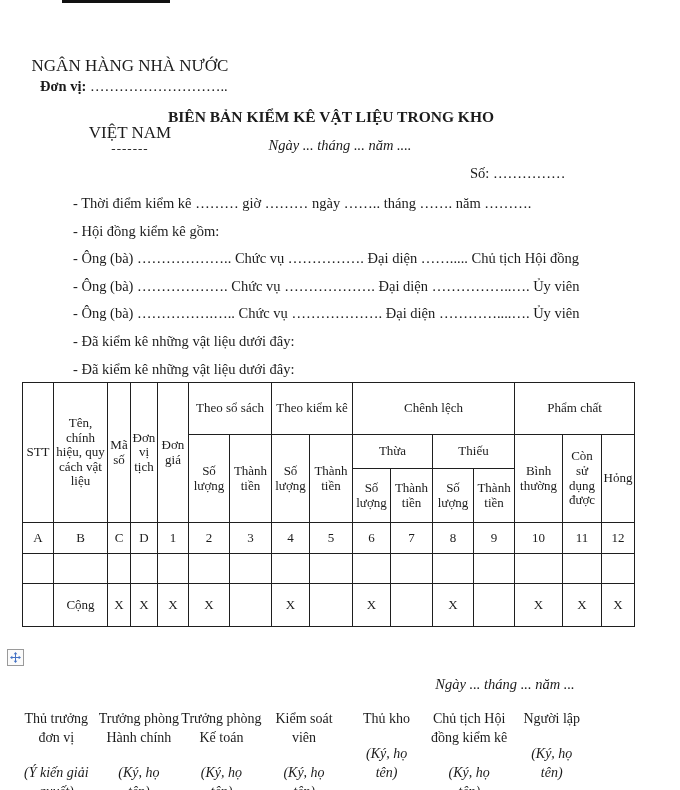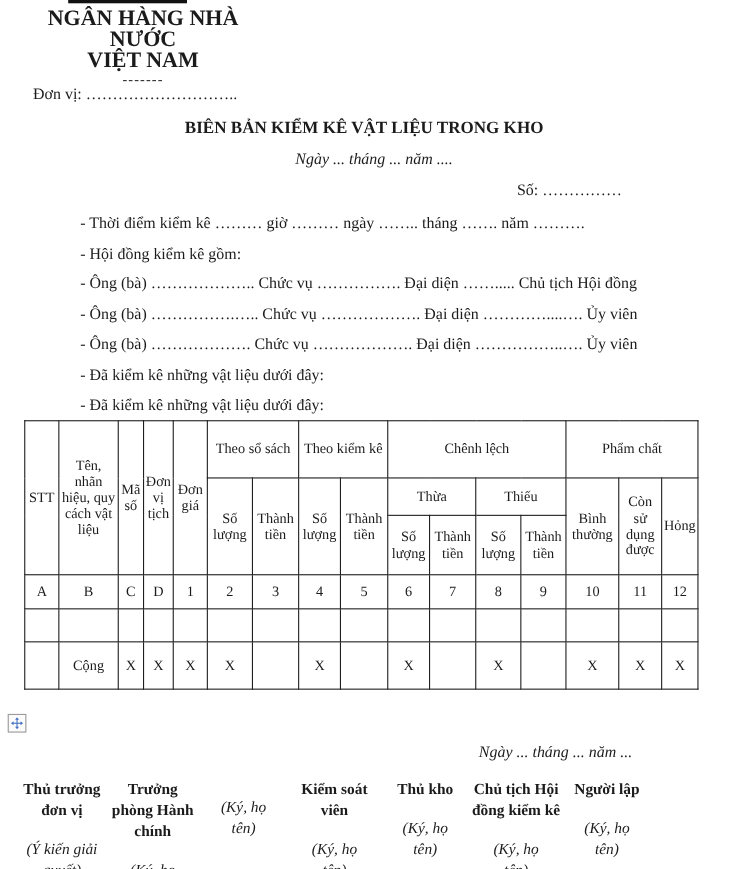--- a/index.html
+++ b/index.html
@@ -11,25 +11,25 @@
     color: #1b1b1b;
     font-family: "Liberation Serif", "DejaVu Serif", serif;
   }
   .abs { position: absolute; }
 
   
   #top-strip { left: 62px; top: 0; width: 108px; height: 3px; background: #111; }
 
   
   #org-block { left: 15px; top: 8px; width: 230px; text-align: center; }
-  #org-block .org-line { font-weight: bold; font-size: 20px; line-height: 19px; }
+  #org-block .org-line { font-weight: normal; font-size: 17px; line-height: 19px; margin-top: 48px; }
   #org-block .org-divider { font-size: 13px; line-height: 13px; letter-spacing: 1px; }
 
   #unit-line { left: 30px; top: 78px; font-size: 14.5px; }
-  #unit-line .lbl { font-weight: normal; }
+  #unit-line .lbl { font-weight: bold; margin-left: 10px; }
 
   #form-title { left: 0; top: 108px; width: 662px; text-align: center;
     font-weight: bold; font-size: 15.5px; }
   #title-date { left: 0; top: 137px; width: 680px; text-align: center;
     font-style: italic; font-size: 14.5px; }
   #number-line { left: 470px; top: 165px; font-size: 14.5px; }
 
   #info-block { left: 25px; top: 190px; width: 640px; }
   #info-block .info-line { font-size: 14.5px; line-height: 27.6px; white-space: nowrap; margin-left: 48px; }
 
@@ -50,21 +50,21 @@
   
   #move-handle { left: 7px; top: 649px; width: 15px; height: 15px;
     border: 1px solid #9a9a9a; background: #fbfbfb;
     display: flex; align-items: center; justify-content: center; }
 
   #footer-date { left: 410px; top: 676px; width: 190px; text-align: center;
     font-style: italic; font-size: 14.5px; }
 
   #sig-row { left: 15px; top: 709px; width: 578px; display: flex; }
   .sig-col { flex: 1 1 0; text-align: center; font-size: 14px; line-height: 19px; }
-  .sig-title { font-weight: bold; display: block; }
+  .sig-title { font-weight: normal; display: block; }
   .sig-note { font-style: italic; display: block; max-width: 62px; margin: 16px auto; }
 </style>
 </head>
 <body>
 
 <div id="top-strip" class="abs"></div>
 
 <div id="org-block" class="abs">
   <div class="org-line">NGÂN HÀNG NHÀ NƯỚC</div>
   <div class="org-line">VIỆT NAM</div>
@@ -77,22 +77,22 @@
 </div>
 
 <div id="form-title" class="abs">BIÊN BẢN KIỂM KÊ VẬT LIỆU TRONG KHO</div>
 <div id="title-date" class="abs">Ngày ... tháng ... năm ....</div>
 <div id="number-line" class="abs">Số: ……………</div>
 
 <div id="info-block" class="abs">
   <div class="info-line">- Thời điểm kiểm kê ……… giờ ……… ngày …….. tháng ……. năm ……….</div>
   <div class="info-line">- Hội đồng kiểm kê gồm:</div>
   <div class="info-line">- Ông (bà) ……………….. Chức vụ ……………. Đại diện ……..... Chủ tịch Hội đồng</div>
+  <div class="info-line">- Ông (bà) ………………. Chức vụ ………………. Đại diện ……………..…. Ủy viên</div>
   <div class="info-line">- Ông (bà) …………….….. Chức vụ ………………. Đại diện …………....…. Ủy viên</div>
-  <div class="info-line">- Ông (bà) ………………. Chức vụ ………………. Đại diện ……………..…. Ủy viên</div>
   <div class="info-line">- Đã kiểm kê những vật liệu dưới đây:</div>
   <div class="info-line">- Đã kiểm kê những vật liệu dưới đây:</div>
 </div>
 
 <table id="inv-table">
   <colgroup>
     <col style="width:31px">
       <col style="width:54px">
       <col style="width:23px">
       <col style="width:27px">
@@ -105,21 +105,21 @@
       <col style="width:42px">
       <col style="width:41px">
     <col style="width:41px">
       <col style="width:48px">
       <col style="width:39px">
       <col style="width:33px">
   </colgroup>
   <tbody>
     <tr class="hr1">
       <td rowspan="3">STT</td>
-      <td rowspan="3">Tên, nhãn hiệu, quy cách vật liệu</td>
+      <td rowspan="3">Tên, chính hiệu, quy cách vật liệu</td>
       <td rowspan="3">Mã số</td>
       <td rowspan="3">Đơn vị tịch</td>
       <td rowspan="3">Đơn giá</td>
       <td colspan="2">Theo sổ sách</td>
       <td colspan="2">Theo kiểm kê</td>
       <td colspan="4">Chênh lệch</td>
       <td colspan="3">Phẩm chất</td>
     </tr>
     <tr class="hr2">
       <td rowspan="2">Số lượng</td>
@@ -213,20 +213,21 @@
 <div id="sig-row" class="abs">
   <div class="sig-col">
     <span class="sig-title">Thủ trưởng đơn vị</span>
     <span class="sig-note" style="max-width:72px">(Ý kiến giải quyết)</span>
   </div>
   <div class="sig-col">
     <span class="sig-title">Trưởng phòng Hành chính</span>
     <span class="sig-note">(Ký, họ tên)</span>
   </div>
   <div class="sig-col">
+    <span class="sig-title">Trưởng phòng Kế toán</span>
     <span class="sig-note">(Ký, họ tên)</span>
   </div>
   <div class="sig-col">
     <span class="sig-title">Kiểm soát viên</span>
     <span class="sig-note">(Ký, họ tên)</span>
   </div>
   <div class="sig-col">
     <span class="sig-title">Thủ kho</span>
     <span class="sig-note">(Ký, họ tên)</span>
   </div>

